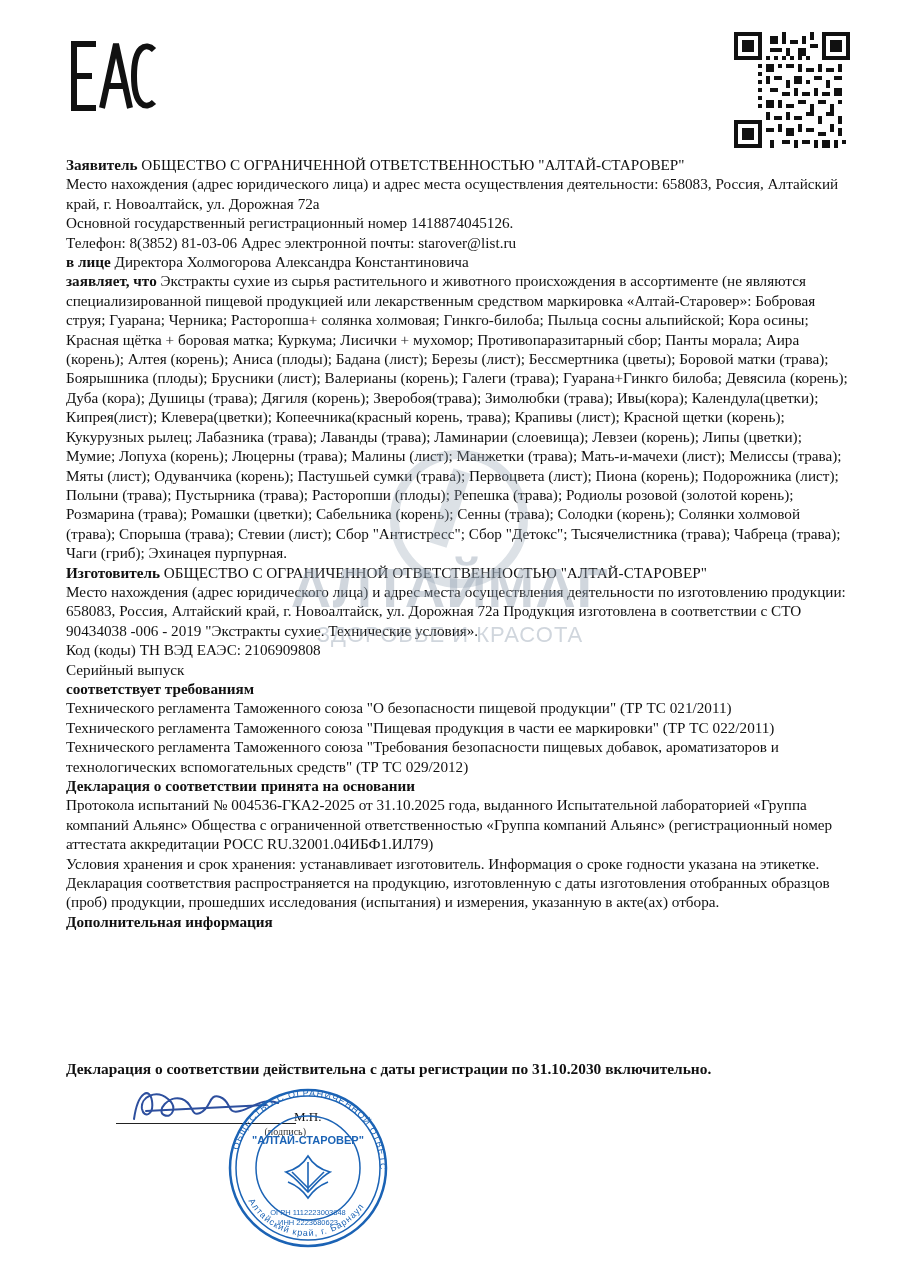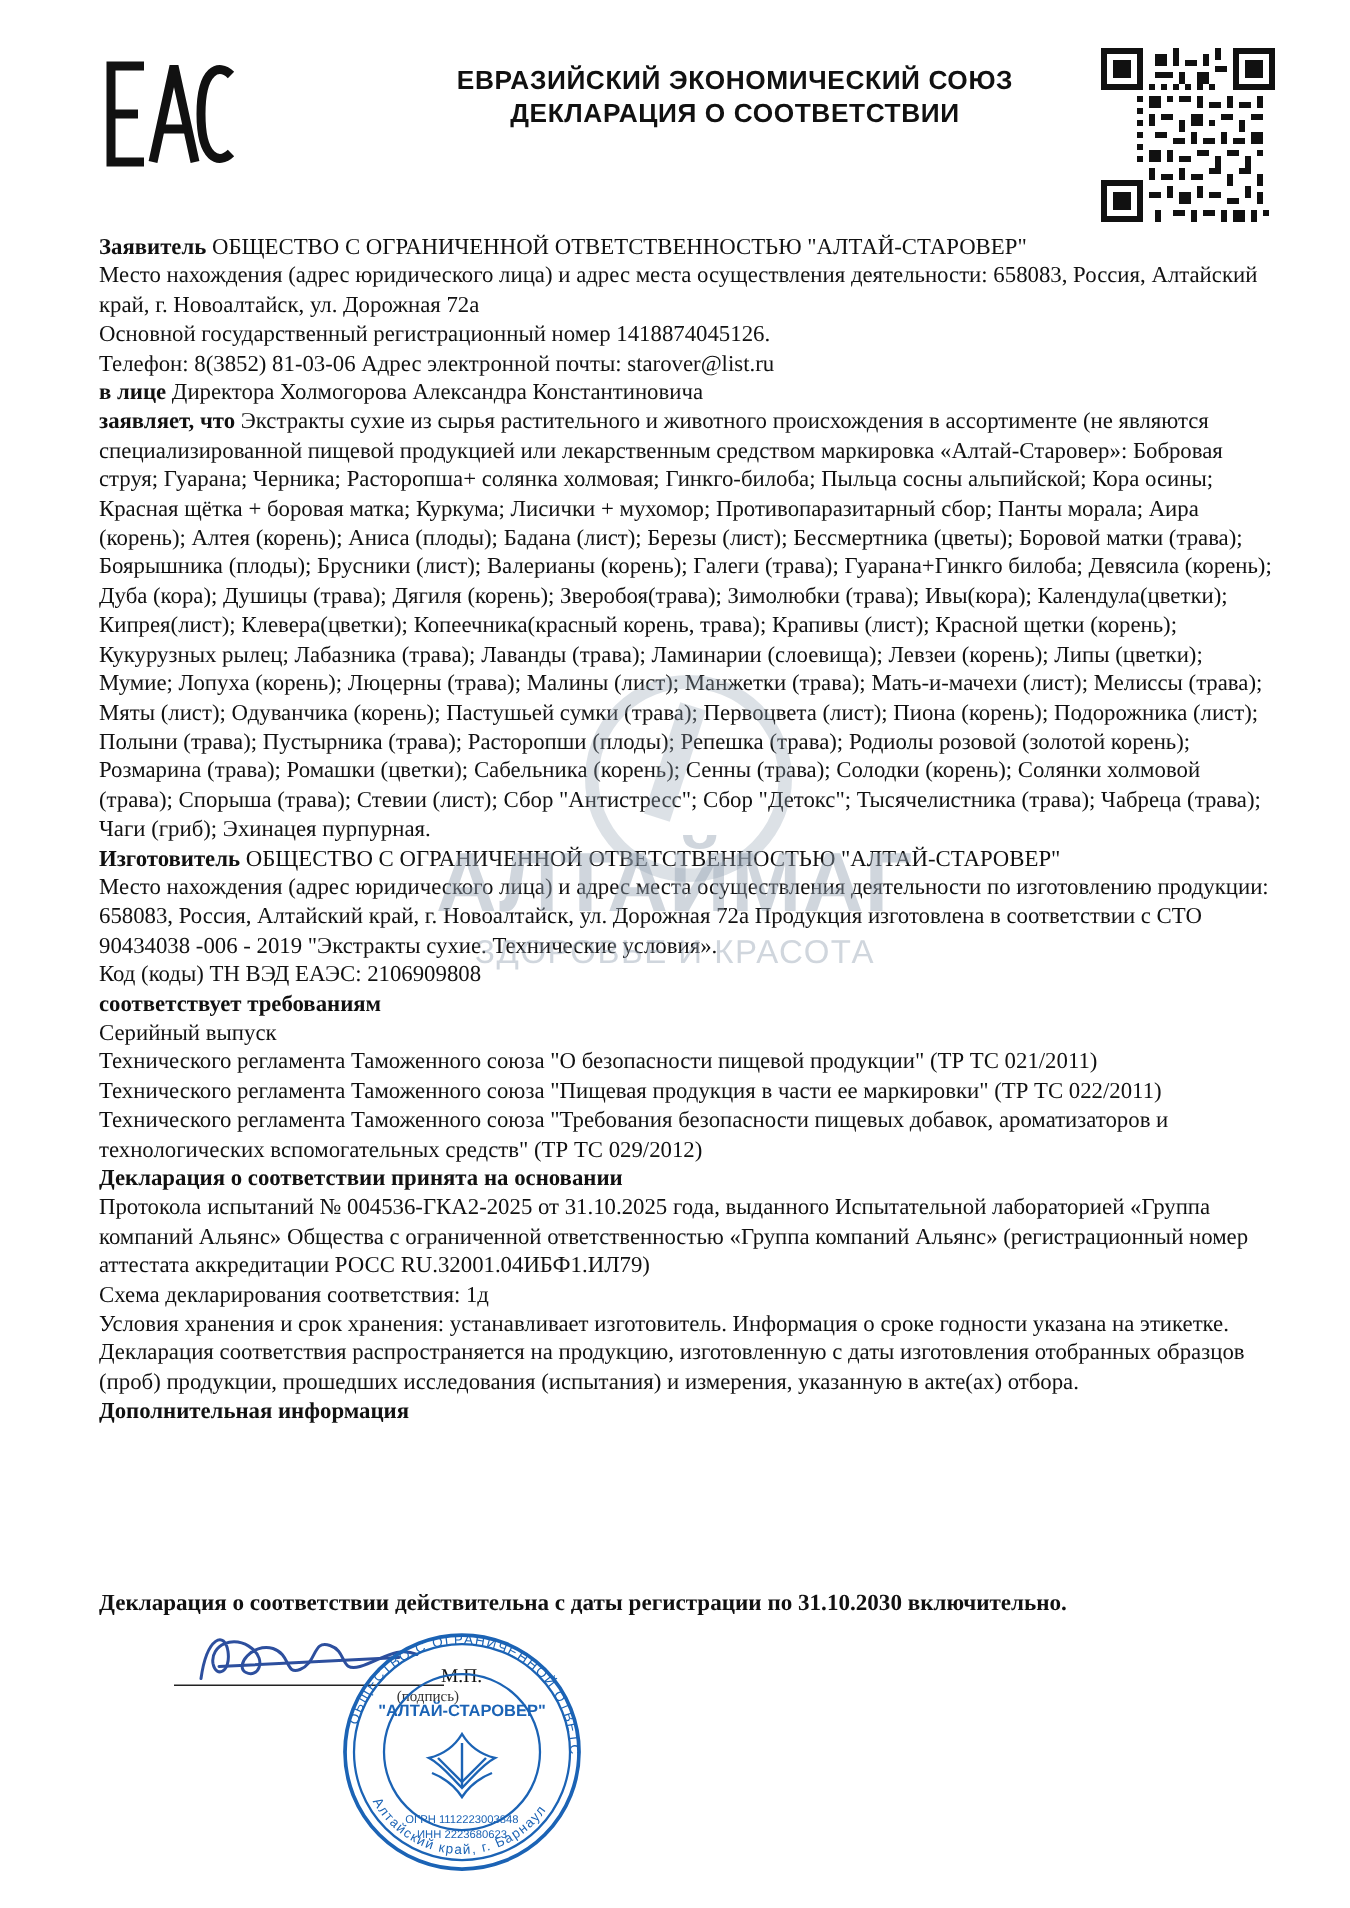--- a/index.html
+++ b/index.html
@@ -217,24 +217,20 @@
           <path d="M8 36 L26 36"></path>
 
           <path d="M36 68 L50 4 L64 68"></path>
           <path d="M41 46 L59 46"></path>
 
           <path d="M88 10 C 80 2, 68 6, 68 36 C 68 66, 80 70, 88 62"></path>
         </g>
       </svg>
     </div>
 
-    <div class="header-titles">
-      <div class="line1">ЕВРАЗИЙСКИЙ ЭКОНОМИЧЕСКИЙ СОЮЗ</div>
-      <div class="line2">ДЕКЛАРАЦИЯ О СООТВЕТСТВИИ</div>
-    </div>
 
     <div class="qr">
       <svg class="qrbox" width="116" height="116" viewBox="0 0 29 29" shape-rendering="crispEdges" xmlns="http://www.w3.org/2000/svg">
         <rect width="29" height="29" fill="#fff"></rect>
         <g fill="#111">
 
           <rect x="0" y="0" width="7" height="1"></rect>
             <rect x="0" y="6" width="7" height="1"></rect>
           <rect x="0" y="0" width="1" height="7"></rect>
             <rect x="6" y="0" width="1" height="7"></rect>
@@ -368,31 +364,30 @@
 
     <p class="para">
       <span class="b">Изготовитель</span>
       <span>ОБЩЕСТВО С ОГРАНИЧЕННОЙ ОТВЕТСТВЕННОСТЬЮ "АЛТАЙ-СТАРОВЕР"</span>
     </p>
 
     <p class="para">Место нахождения (адрес юридического лица) и адрес места осуществления деятельности по изготовлению продукции: 658083, Россия, Алтайский край, г. Новоалтайск, ул. Дорожная 72а Продукция изготовлена в соответствии с СТО 90434038 -006 - 2019 "Экстракты сухие. Технические условия».</p>
 
     <p class="para">Код (коды) ТН ВЭД ЕАЭС: 2106909808</p>
 
+    <p class="para">Серийный выпуск</p>
+
     <p class="para b">соответствует требованиям</p>
-
-    <p class="para">Серийный выпуск</p>
 
     <p class="para">Технического регламента Таможенного союза "О безопасности пищевой продукции" (ТР ТС 021/2011)</p>
     <p class="para">Технического регламента Таможенного союза "Пищевая продукция в части ее маркировки" (ТР ТС 022/2011)</p>
     <p class="para">Технического регламента Таможенного союза "Требования безопасности пищевых добавок, ароматизаторов и технологических вспомогательных средств" (ТР ТС 029/2012)</p>
 
     <p class="para b">Декларация о соответствии принята на основании</p>
     <p class="para">Протокола испытаний № 004536-ГКА2-2025 от 31.10.2025 года, выданного Испытательной лабораторией «Группа компаний Альянс» Общества с ограниченной ответственностью «Группа компаний Альянс» (регистрационный номер аттестата аккредитации РОСС RU.32001.04ИБФ1.ИЛ79)</p>
-    <p class="para">Схема декларирования соответствия: 1д</p>
 
     <p class="para">Условия хранения и срок хранения: устанавливает изготовитель. Информация о сроке годности указана на этикетке. Декларация соответствия распространяется на продукцию, изготовленную с даты изготовления отобранных образцов (проб) продукции, прошедших исследования (испытания) и измерения, указанную в акте(ах) отбора.</p>
     <p class="para b">Дополнительная информация</p>
 
   </div>
 
   <div class="footer-line">Декларация о соответствии действительна с даты регистрации по 31.10.2030 включительно.</div>
 
   <div class="sig-area">
 

